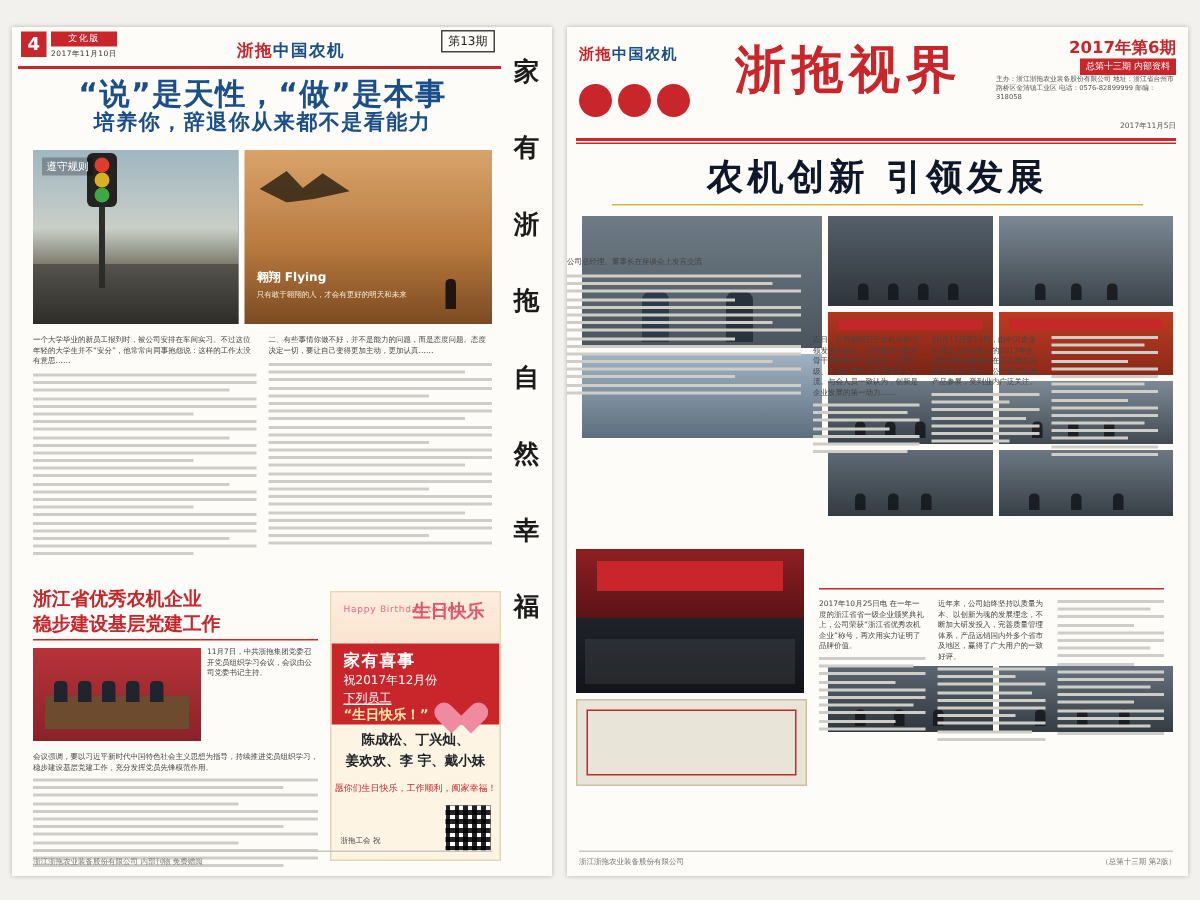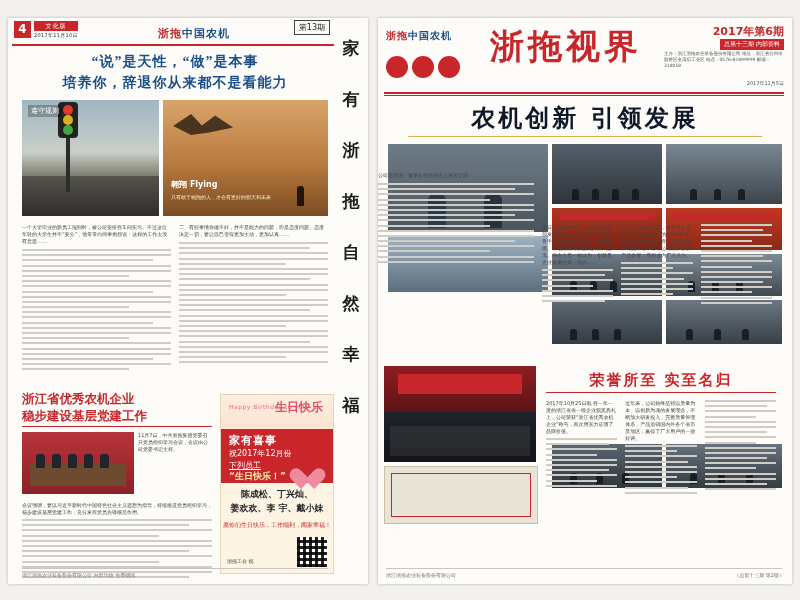--- a/index.html
+++ b/index.html
@@ -34,21 +34,21 @@
     font-size:6px;text-align:center;line-height:10px;letter-spacing:1px;}
   .lm-date{position:absolute;left:26px;top:14px;font-size:5px;color:#333;letter-spacing:.3px;}
   .lm-logo{position:absolute;left:150px;top:4px;width:100px;height:14px;}
   .lm-logo .a{font-size:11px;color:#c8262b;font-weight:bold;letter-spacing:1px;}
   .lm-logo .b{font-size:11px;color:#1b4f8a;font-weight:bold;letter-spacing:1px;}
   .lm-issue{position:absolute;right:8px;top:2px;border:1px solid #444;padding:1px 4px;font-size:8px;color:#222;}
   .lm-rule{position:absolute;left:4px;top:26px;width:322px;border-top:2px solid #c8262b;}
 
   
   .lh{position:absolute;left:12px;top:34px;width:310px;text-align:center;color:#1b4f8a;}
-  .lh .l1{font-size:14px;font-weight:bold;letter-spacing:1px;line-height:20px;font-family:Liberation Serif, serif;}
+  .lh .l1{font-size:20px;font-weight:bold;letter-spacing:1px;line-height:20px;}
   .lh .l2{font-size:14px;font-weight:bold;letter-spacing:1px;line-height:20px;}
 
   
   .photos{position:absolute;left:14px;top:82px;width:306px;height:116px;display:flex;gap:4px;}
   .ph{position:relative;overflow:hidden;}
   .ph1{width:148px;background:linear-gradient(180deg,#8aa6b5 0%,#6d8391 30%,#4f5a5e 60%,#3a3a36 100%);}
   .ph1 .sky{position:absolute;inset:0;background:linear-gradient(180deg,#9fb6c2,#c9cfc7 45%,#6e6a5c 70%,#3c3a32);}
   .ph1 .road{position:absolute;left:0;bottom:0;width:100%;height:40px;background:linear-gradient(180deg,#55534c,#2e2d29);}
   .ph1 .pole{position:absolute;left:44px;bottom:24px;width:4px;height:58px;background:#2c2c28;}
   .ph1 .tl{position:absolute;left:36px;bottom:78px;width:20px;height:36px;background:#23231f;border-radius:4px;}
@@ -495,23 +495,20 @@
     <div class="evphoto">
       <div class="stage">
         <div class="sb"></div>
       </div>
       <div class="row"></div>
     </div>
     <div class="cert">
       <div class="in"></div>
     </div>
 
-    <div class="rbh">
-      <span>荣誉所至  实至名归</span>
-    </div>
     <div class="rbh-rule"></div>
 
     <div class="rbtext">
       <div class="c">
         <div class="cap-s">2017年10月25日电  在一年一度的浙江省省一级企业颁奖典礼上，公司荣获“浙江省优秀农机企业”称号，再次用实力证明了品牌价值。</div>
         <div style="margin-top:3px">
           <div class="tline"></div>
             <div class="tline m"></div>
             <div class="tline"></div>
             <div class="tline s"></div>

